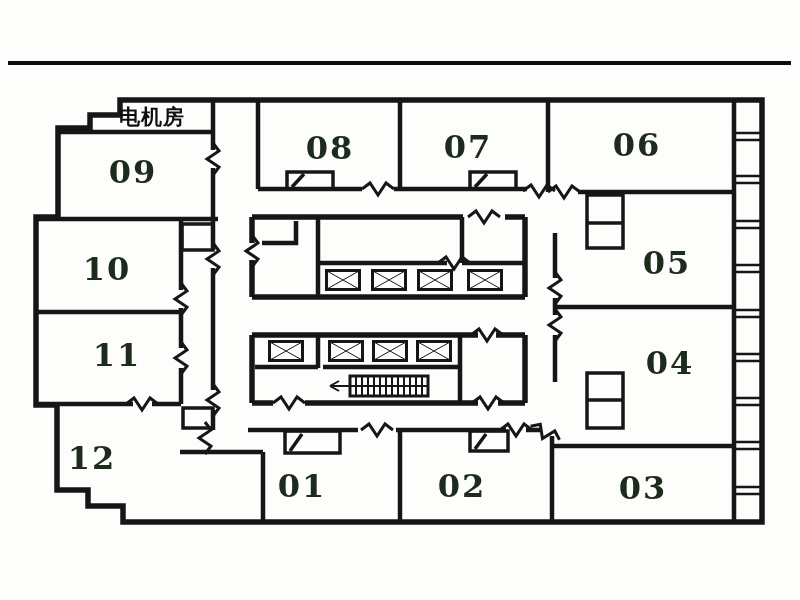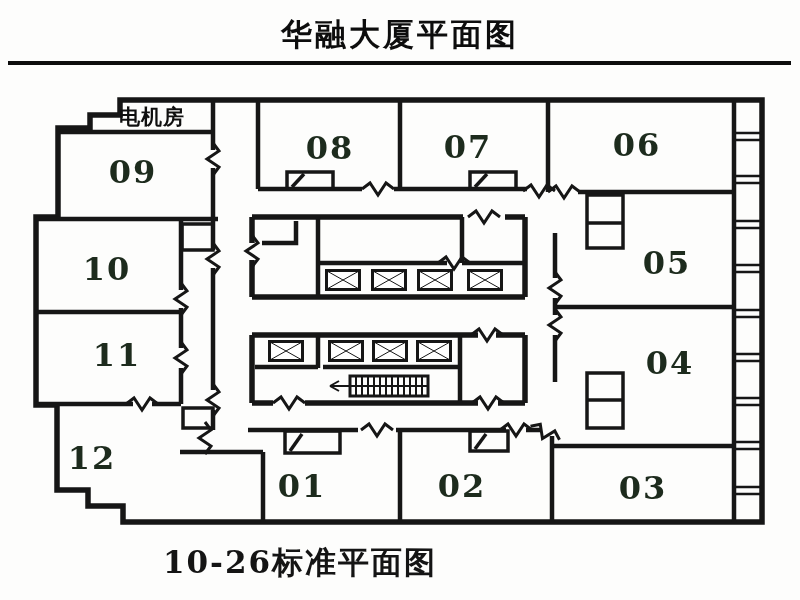--- a/index.html
+++ b/index.html
@@ -21,21 +21,20 @@
   .elevbox{fill:#ffffff;stroke-width:3;}
   .stairline{stroke-width:2;}
   .roomnum{font-family:"DejaVu Serif",serif;font-size:32px;font-weight:bold;letter-spacing:2px;}
   .machine{font-family:"DejaVu Sans",sans-serif;font-size:21px;font-weight:bold;fill:#0f0f0f;letter-spacing:1px;}
 </style>
 </head>
 <body>
 
 <div id="stage">
 
-  <div class="title">华融大厦平面图</div>
   <div class="rule"></div>
 
   <svg width="800" height="600" viewBox="0 0 800 600">
     <defs>
       <path id="zz" d="M-16,0 L-8,-6 L0,6 L8,-6 L16,0"></path>
       <symbol id="elev" viewBox="0 0 36 22">
         <rect x="1.5" y="1.5" width="33" height="19" class="elevbox"></rect>
         <line x1="2" y1="2" x2="34" y2="20"></line>
         <line x1="34" y1="2" x2="2" y2="20"></line>
       </symbol>
@@ -176,14 +175,13 @@
       <text class="roomnum" x="670" y="374">04</text>
       <text class="roomnum" x="643" y="499">03</text>
       <text class="roomnum" x="462" y="497">02</text>
       <text class="roomnum" x="302" y="497">01</text>
       <text class="roomnum" x="92" y="469">12</text>
       <text class="roomnum" x="117" y="366">11</text>
       <text class="roomnum" x="107" y="280">10</text>
     </g>
   </svg>
 
-  <div class="caption">10-26标准平面图</div>
 </div>
 
 </body></html>

